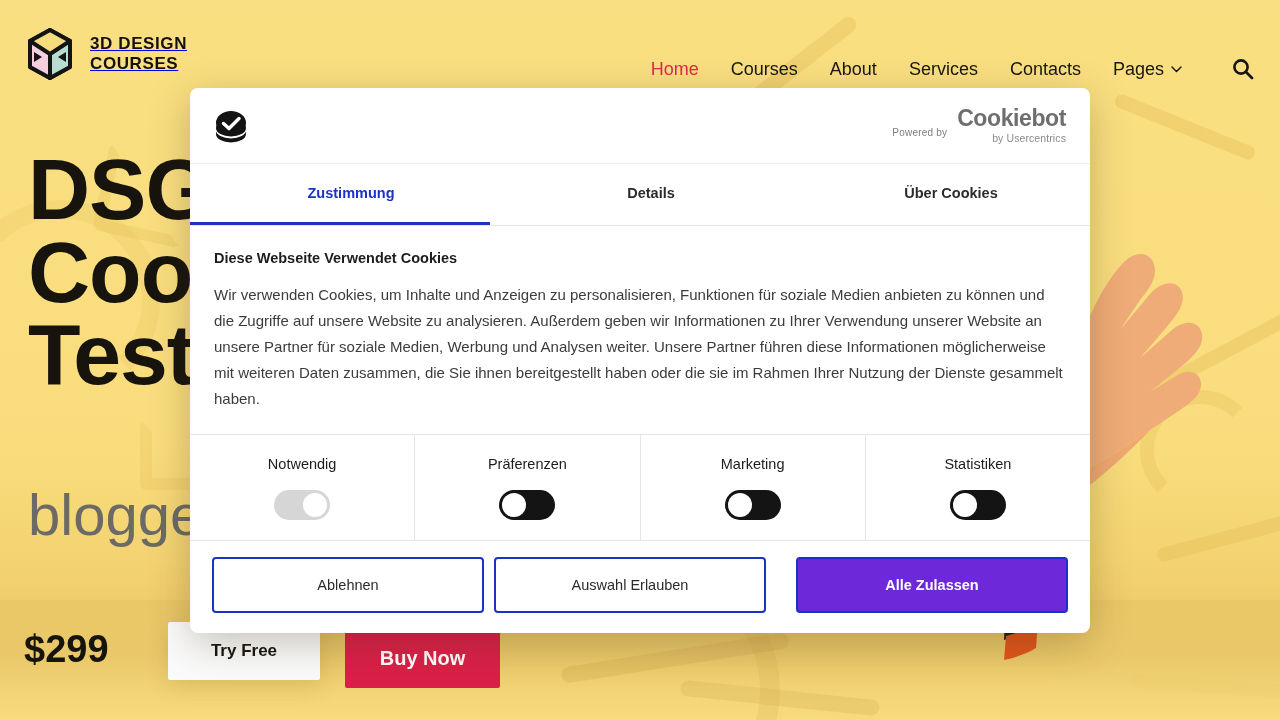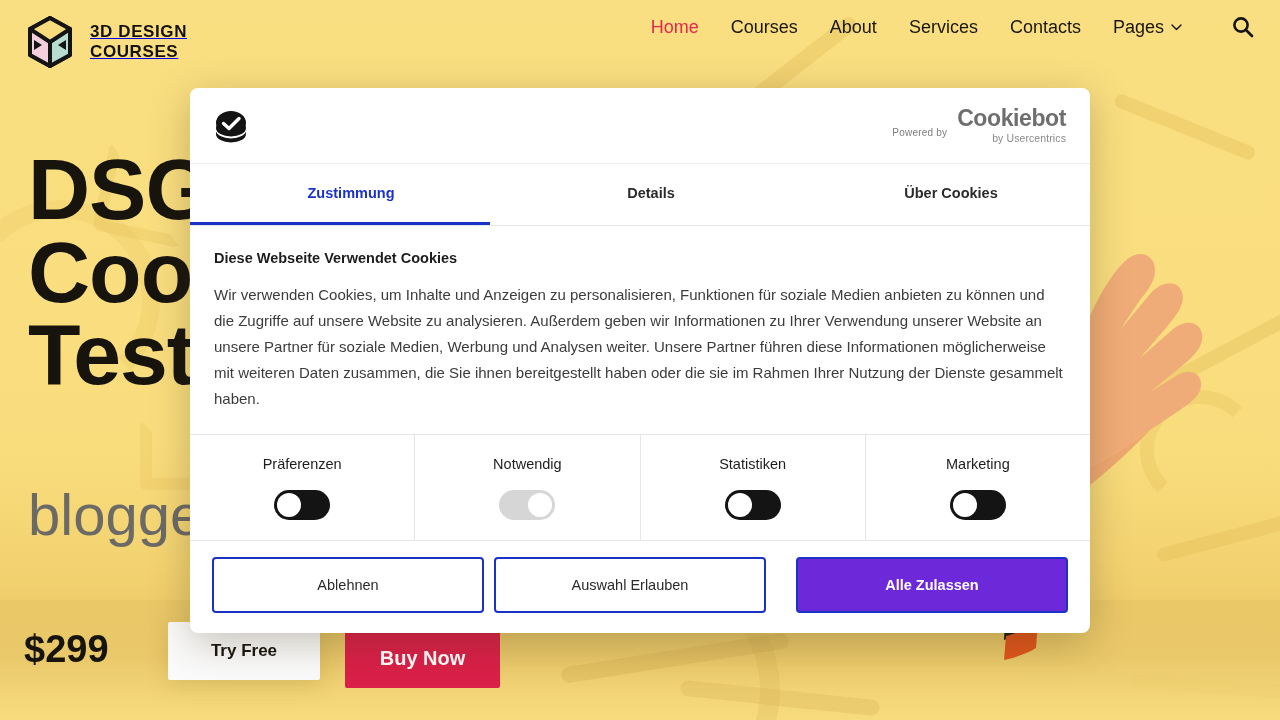--- a/index.html
+++ b/index.html
@@ -45,21 +45,21 @@
               border: 20px solid rgba(206,170,78,0.20); border-radius: 50%;
               border-left-color: transparent; border-top-color: transparent; }
   .hero-band {
     position: absolute; left: 0; right: 0; top: 600px; height: 120px;
     background: linear-gradient(180deg, rgba(228,195,98,0.55) 0%, rgba(233,203,110,0.55) 45%, rgba(247,220,126,0.85) 100%);
   }
 
   
   .header {
     position: absolute; left: 0; top: 0; width: 1280px; height: 80px;
-    display: flex; align-items: flex-start; padding: 16px 26px;
+    display: flex; align-items: flex-end; padding: 0 26px;
   }
   .brand { display: flex; align-items: center; gap: 16px; }
   .logo-cube { width: 48px; height: 52px; display: block; }
   .brand-text {
     font-weight: 800; font-size: 17px; letter-spacing: 0.6px;
     line-height: 1.18; color: #14110f; text-transform: uppercase;
   }
   .nav { margin-left: auto; display: flex; align-items: center; gap: 32px; }
   .nav-item {
     font-size: 18px; color: #19160f; text-decoration: none; white-space: nowrap;
@@ -281,43 +281,43 @@
       <button class="tab">Über Cookies</button>
     </div>
 
     <div class="modal-body">
       <div class="body-title">Diese Webseite Verwendet Cookies</div>
       <p class="body-text">Wir verwenden Cookies, um Inhalte und Anzeigen zu personalisieren, Funktionen für soziale Medien anbieten zu können und die Zugriffe auf unsere Website zu analysieren. Außerdem geben wir Informationen zu Ihrer Verwendung unserer Website an unsere Partner für soziale Medien, Werbung und Analysen weiter. Unsere Partner führen diese Informationen möglicherweise mit weiteren Daten zusammen, die Sie ihnen bereitgestellt haben oder die sie im Rahmen Ihrer Nutzung der Dienste gesammelt haben.</p>
     </div>
 
     <div class="cats">
       <div class="cat">
+        <span class="cat-label">Notwendig</span>
+        <button class="toggle on-locked">
+            <span class="knob"></span>
+          </button>
+      </div>
+      <div class="cat">
         <span class="cat-label">Präferenzen</span>
         <button class="toggle off">
             <span class="knob"></span>
           </button>
       </div>
       <div class="cat">
-        <span class="cat-label">Notwendig</span>
-        <button class="toggle on-locked">
+        <span class="cat-label">Marketing</span>
+        <button class="toggle off">
             <span class="knob"></span>
           </button>
       </div>
       <div class="cat">
         <span class="cat-label">Statistiken</span>
         <button class="toggle off">
             <span class="knob"></span>
           </button>
       </div>
-      <div class="cat">
-        <span class="cat-label">Marketing</span>
-        <button class="toggle off">
-            <span class="knob"></span>
-          </button>
-      </div>
     </div>
 
     <div class="actions">
       <button class="act-btn outline">Ablehnen</button>
       <button class="act-btn outline">Auswahl Erlauben</button>
       <button class="act-btn primary">Alle Zulassen</button>
     </div>
 
   </div>
 </div>

